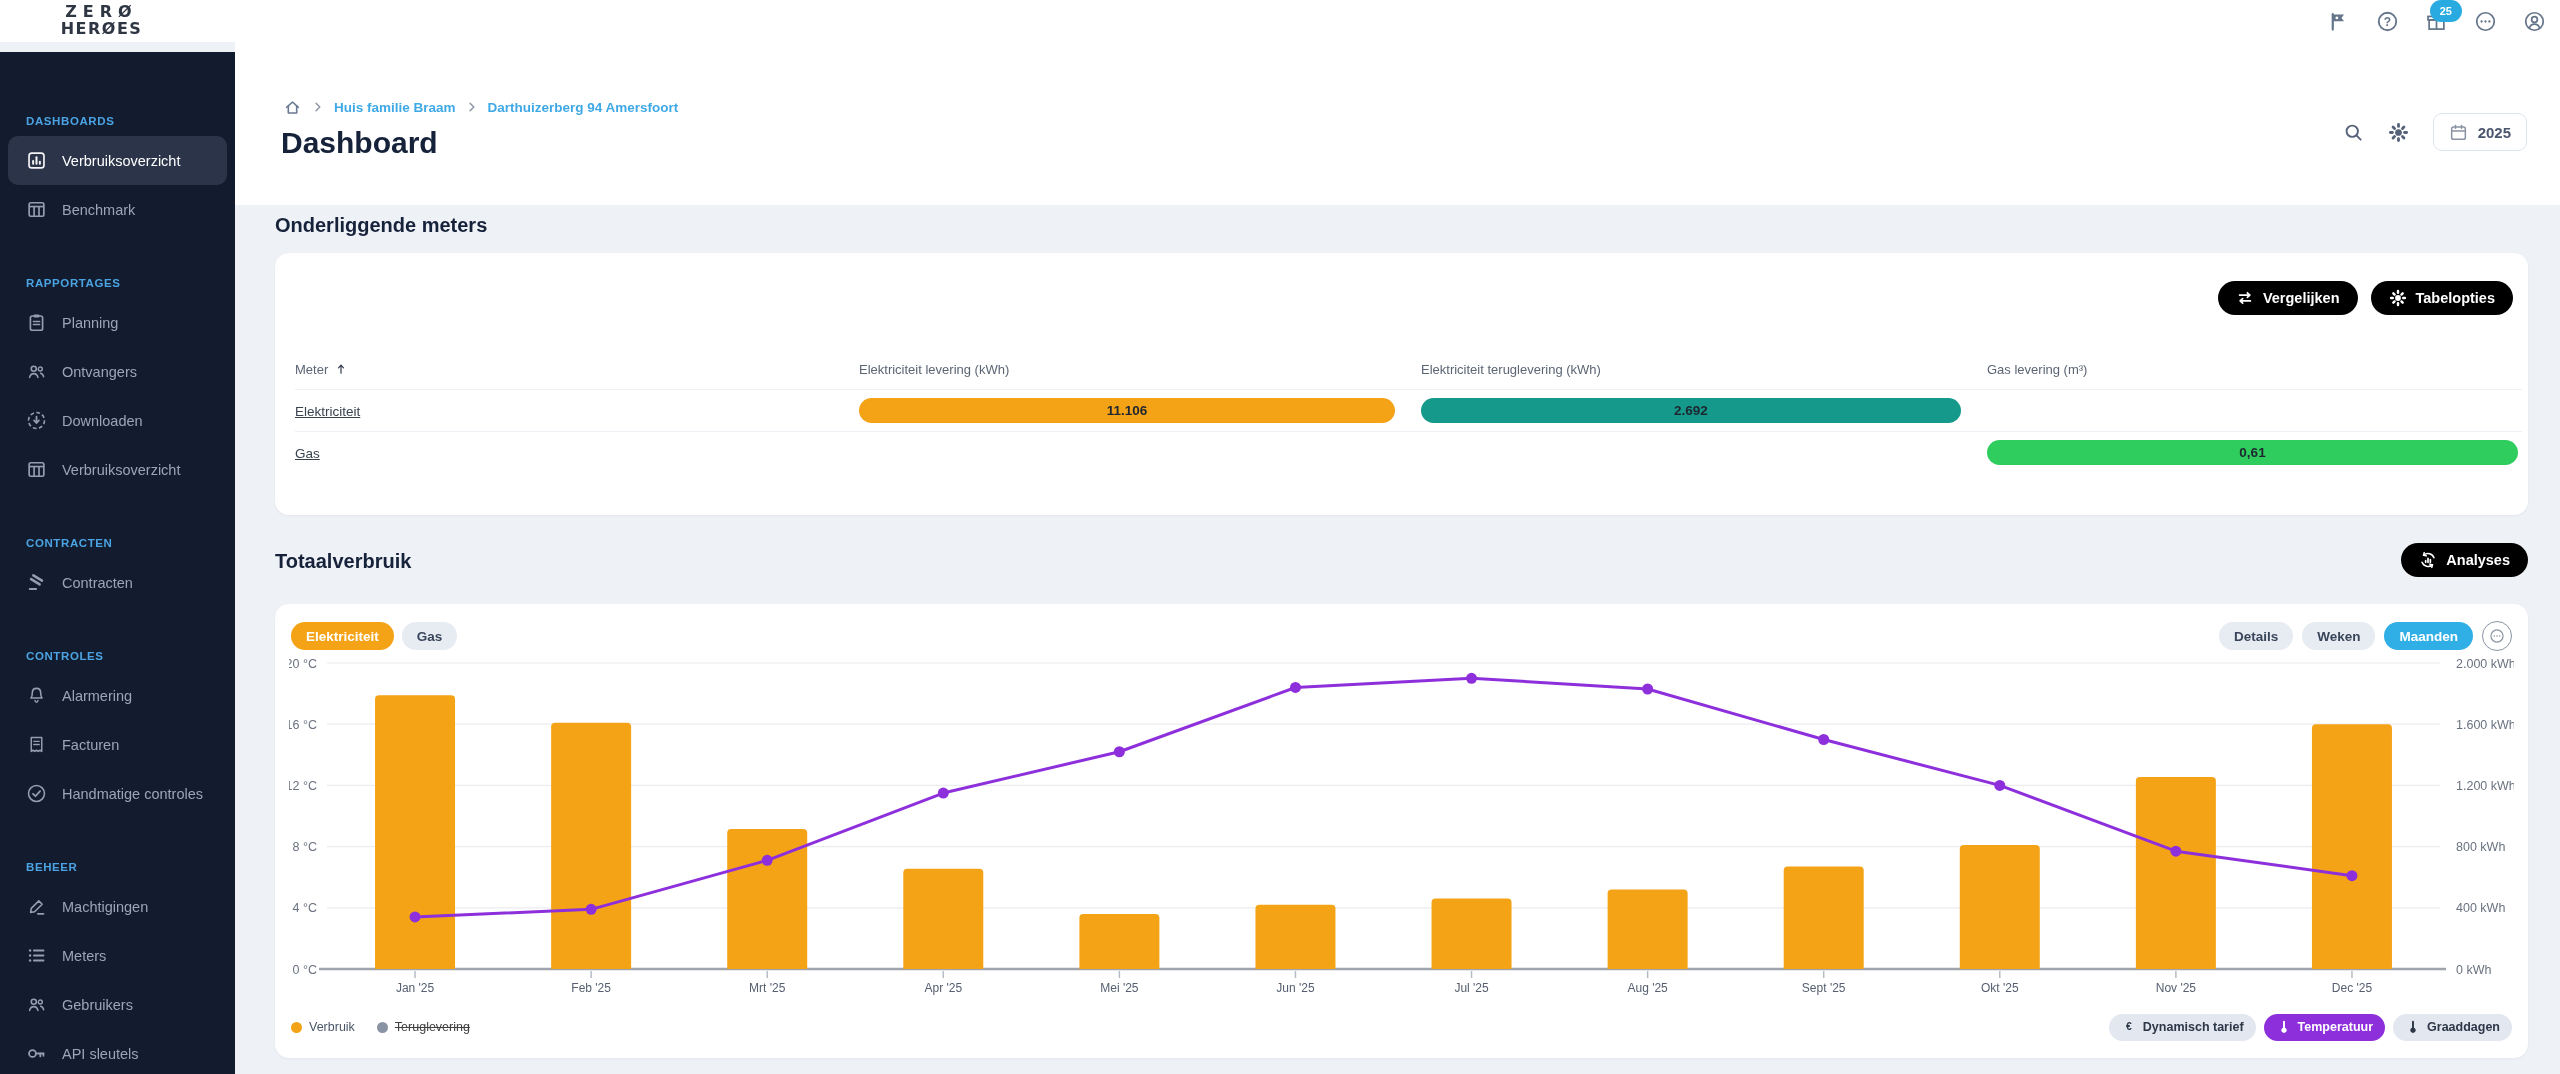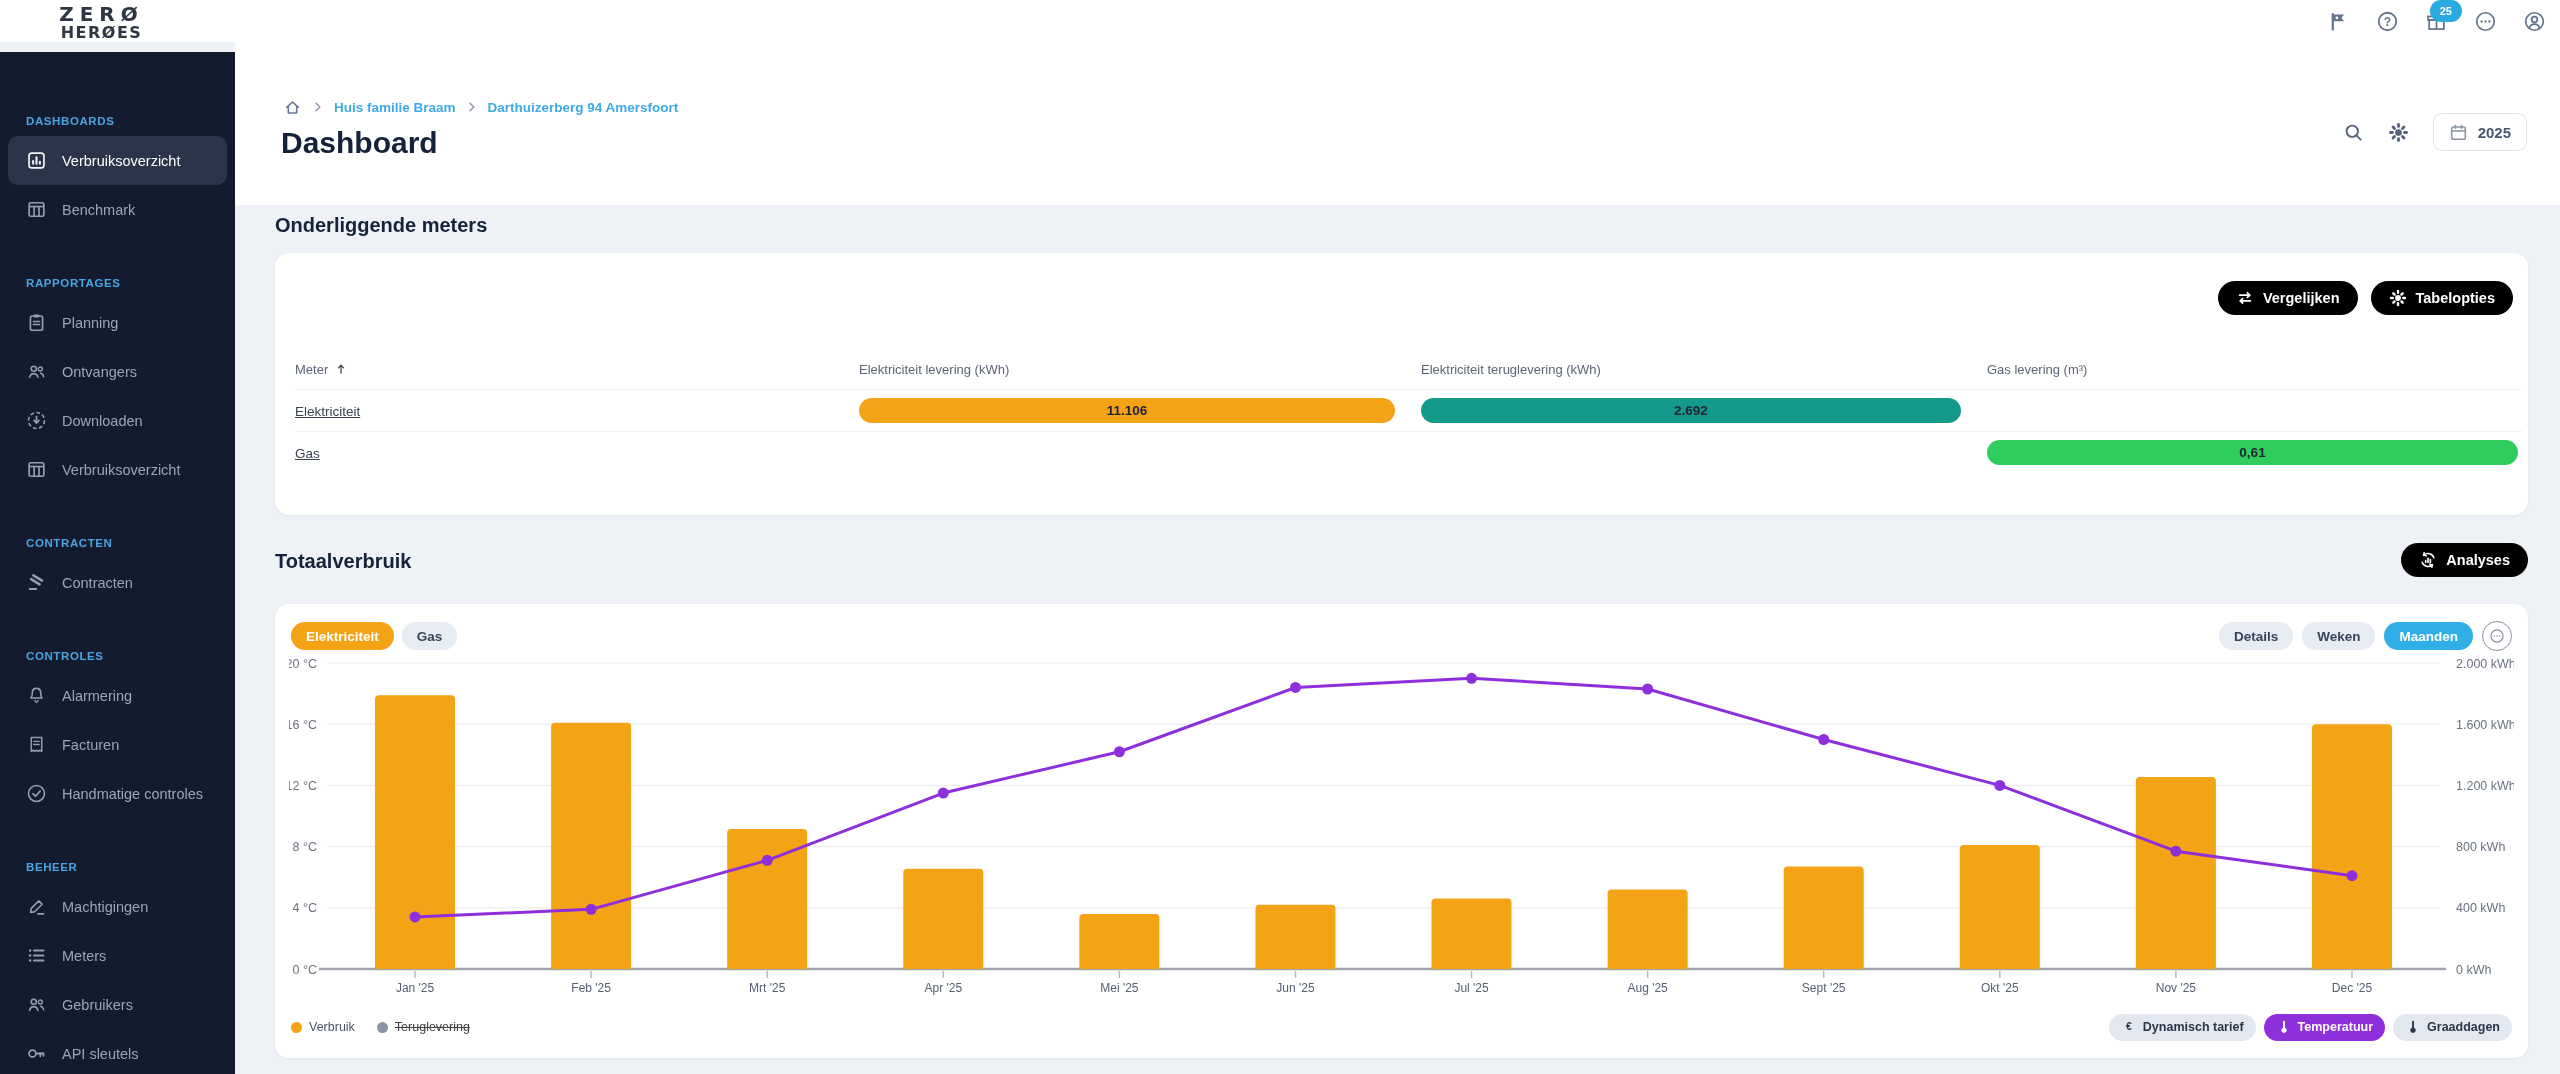--- a/index.html
+++ b/index.html
@@ -4,21 +4,21 @@
 <style>
   html,body{margin:0;padding:0;}
   body{
     width:2560px;height:1074px;position:relative;overflow:hidden;
     background:#EEF1F6;font-family:"Liberation Sans",sans-serif;
     -webkit-font-smoothing:antialiased;
   }
   
   .topbar{position:absolute;left:0;top:0;width:2560px;height:42px;background:#fff;z-index:10;}
   .logo{position:absolute;left:24px;top:4px;width:155px;text-align:center;color:#2E3543;font-weight:700;line-height:1.05;font-family:"DejaVu Sans",sans-serif;}
-  .logo-l1{font-size:20px;letter-spacing:6px;}
+  .logo-l1{font-size:16px;letter-spacing:6px;}
   .logo-l2{font-size:16px;letter-spacing:1.5px;}
   .topbar-icons{position:absolute;right:14px;top:0;height:42px;display:flex;align-items:center;gap:26px;color:#64748B;}
   .tbicon{width:23px;height:23px;position:relative;cursor:pointer;flex:none;}
   .iwrap{display:block;width:100%;height:100%;}
   .badge{position:absolute;top:-10px;right:-14px;background:#29ABE2;color:#fff;border-radius:999px;min-width:22px;height:22px;display:flex;align-items:center;justify-content:center;font-size:11px;font-weight:700;padding:0 10px;box-sizing:border-box;}
   
   .sidebar{position:absolute;left:0;top:52px;width:235px;height:1032px;background:#131C2E;box-sizing:border-box;padding-top:62px;overflow:hidden;}
   .side-section + .side-section{margin-top:42px;}
   .side-heading{height:14px;line-height:14px;margin:0 0 8px 26px;color:#4BA3E3;font-size:11.5px;font-weight:700;letter-spacing:.6px;}
   .side-item{height:49px;display:flex;align-items:center;margin:0 8px;padding-left:18px;border-radius:10px;color:#9CA5B8;font-size:14.5px;cursor:pointer;gap:15px;box-sizing:border-box;}

